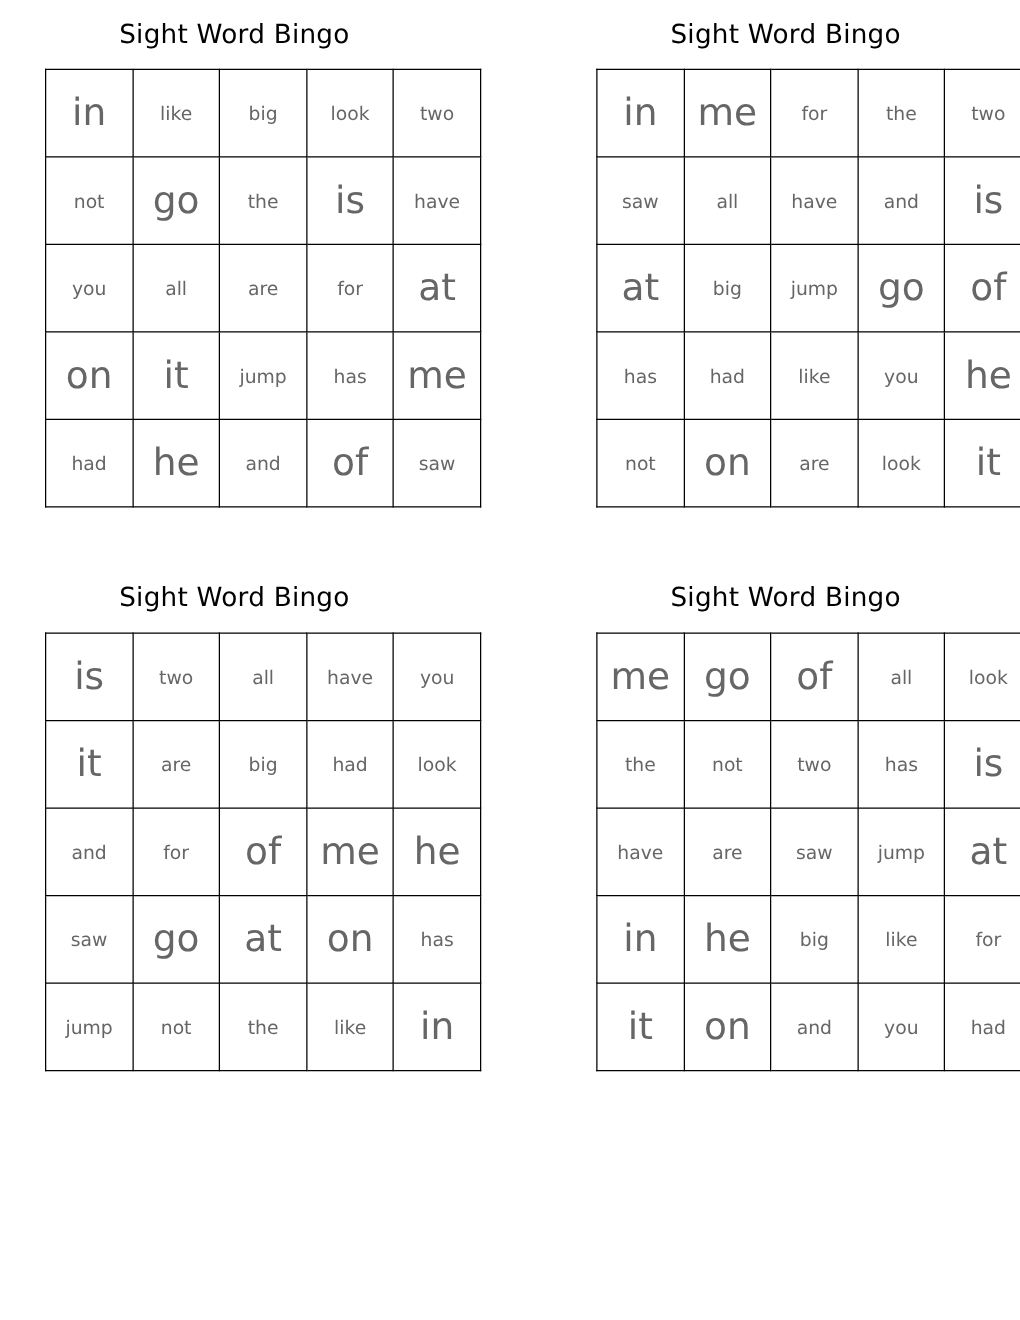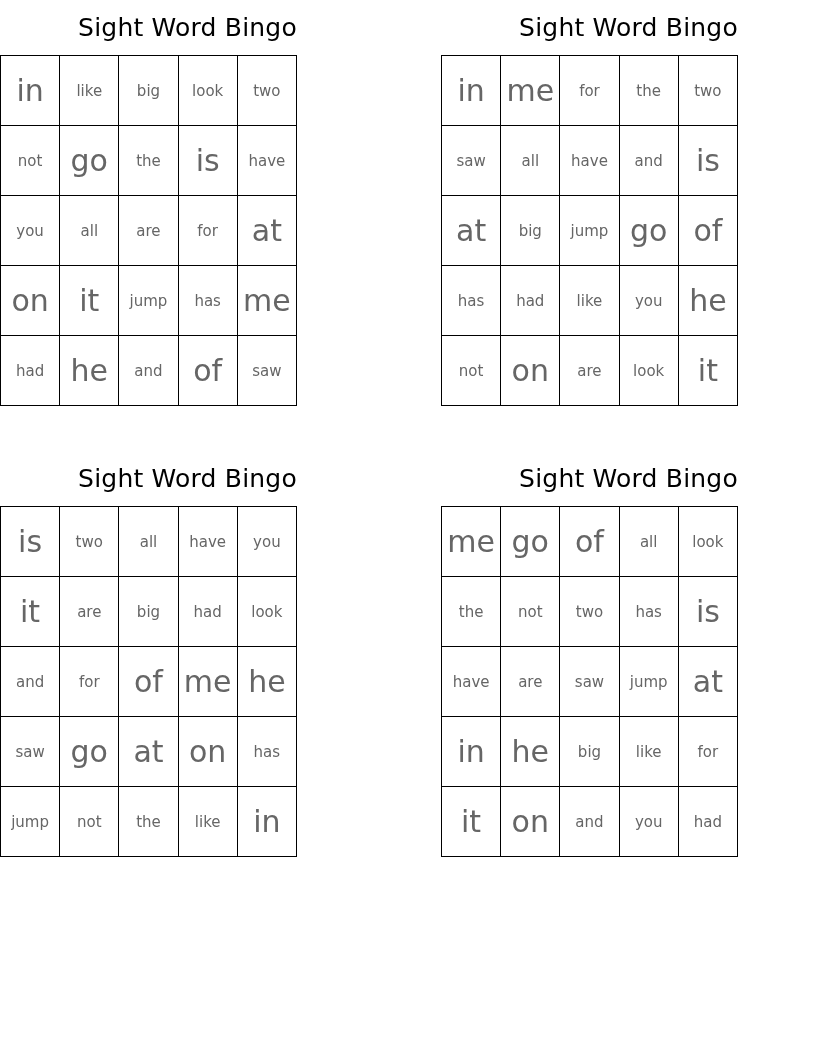--- a/index.html
+++ b/index.html
@@ -1,19 +1,19 @@
 <!DOCTYPE html>
 <html><head>
 <meta charset="utf-8">
 <style>
   html,body{margin:0;padding:0;background:#fff;}
   body{width:816px;height:1056px;position:relative;overflow:hidden;font-family:"DejaVu Sans","Liberation Sans",sans-serif;}
   .card{position:absolute;width:375px;}
-  .title{height:55px;line-height:55px;text-align:center;font-size:25px;color:#000;letter-spacing:0.2px;}
-  table{border-collapse:collapse;width:297px;table-layout:fixed;}
+  .title{height:55px;line-height:55px;text-align:center;font-size:21px;color:#000;letter-spacing:0.2px;}
+  table{border-collapse:collapse;width:349px;table-layout:fixed;margin-left:36px;}
   td{border:1px solid #000;height:69px;padding:0;text-align:center;vertical-align:middle;color:#666;font-size:15px;}
   td.big{font-size:30px;}
 </style>
 </head>
 <body>
 
 <div class="card" style="left:0;top:0;">
   <div class="title">Sight Word Bingo</div>
   <table>
       <tbody>

